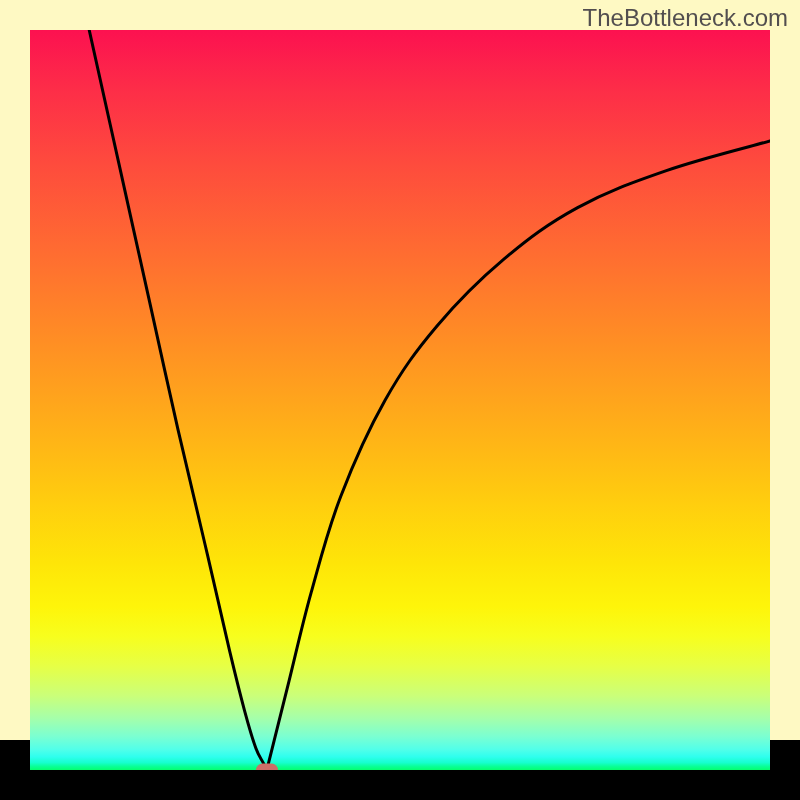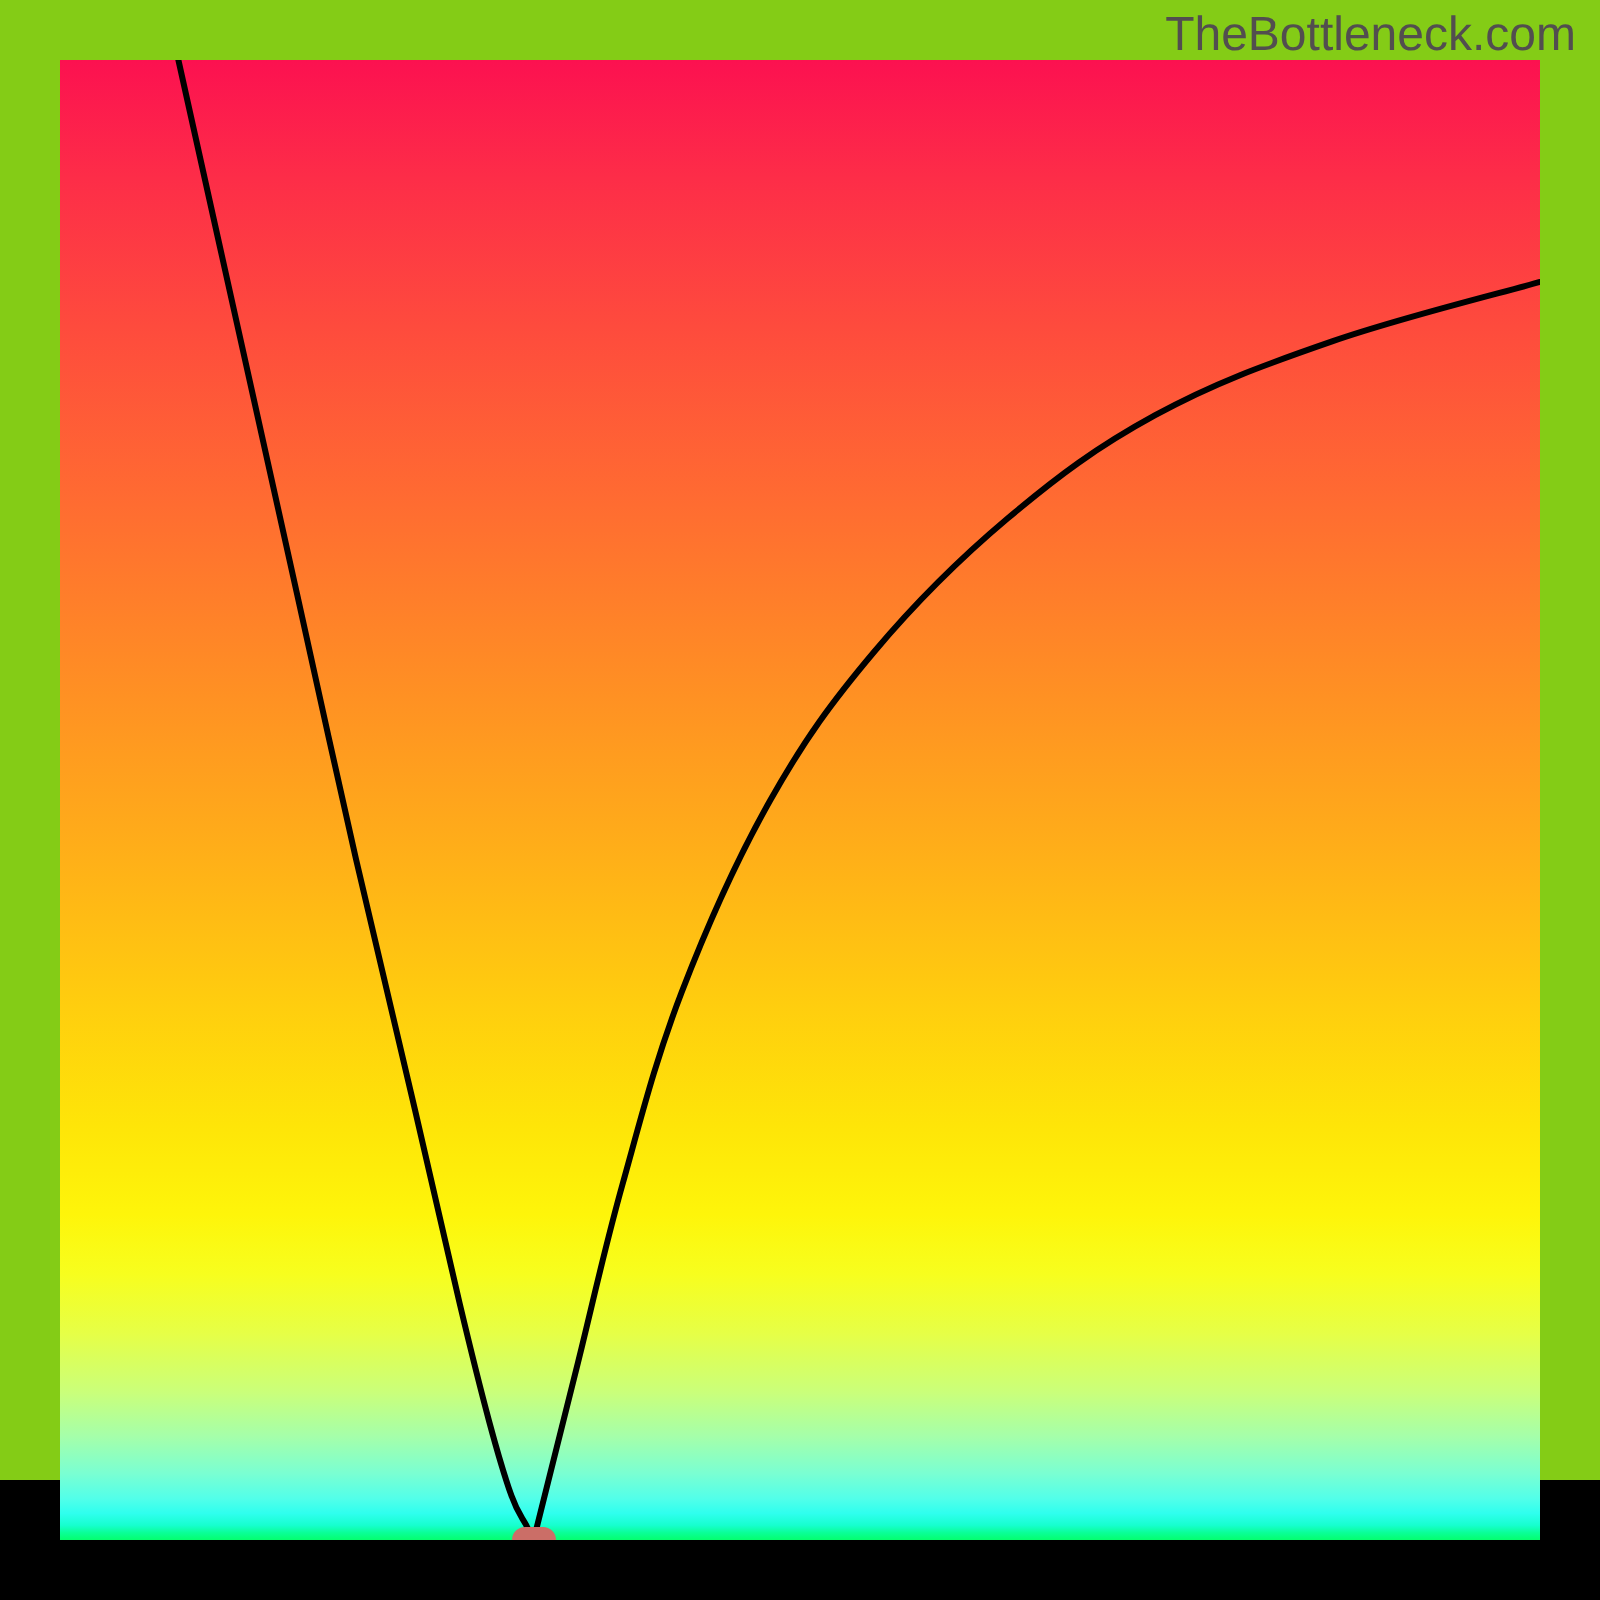--- a/index.html
+++ b/index.html
@@ -7,21 +7,21 @@
     padding: 0;
     width: 800px;
     height: 800px;
     overflow: hidden;
     background: #000;
   }
   .frame {
     position: relative;
     width: 800px;
     height: 740px;
-    background: #84cc16;
+    background: #fef9c3;
   }
   .watermark {
     position: absolute;
     top: 4px;
     right: 12px;
     font-family: Arial, Helvetica, sans-serif;
     font-size: 24px;
     font-weight: 500;
     color: #524e4f;
     letter-spacing: 0px;

